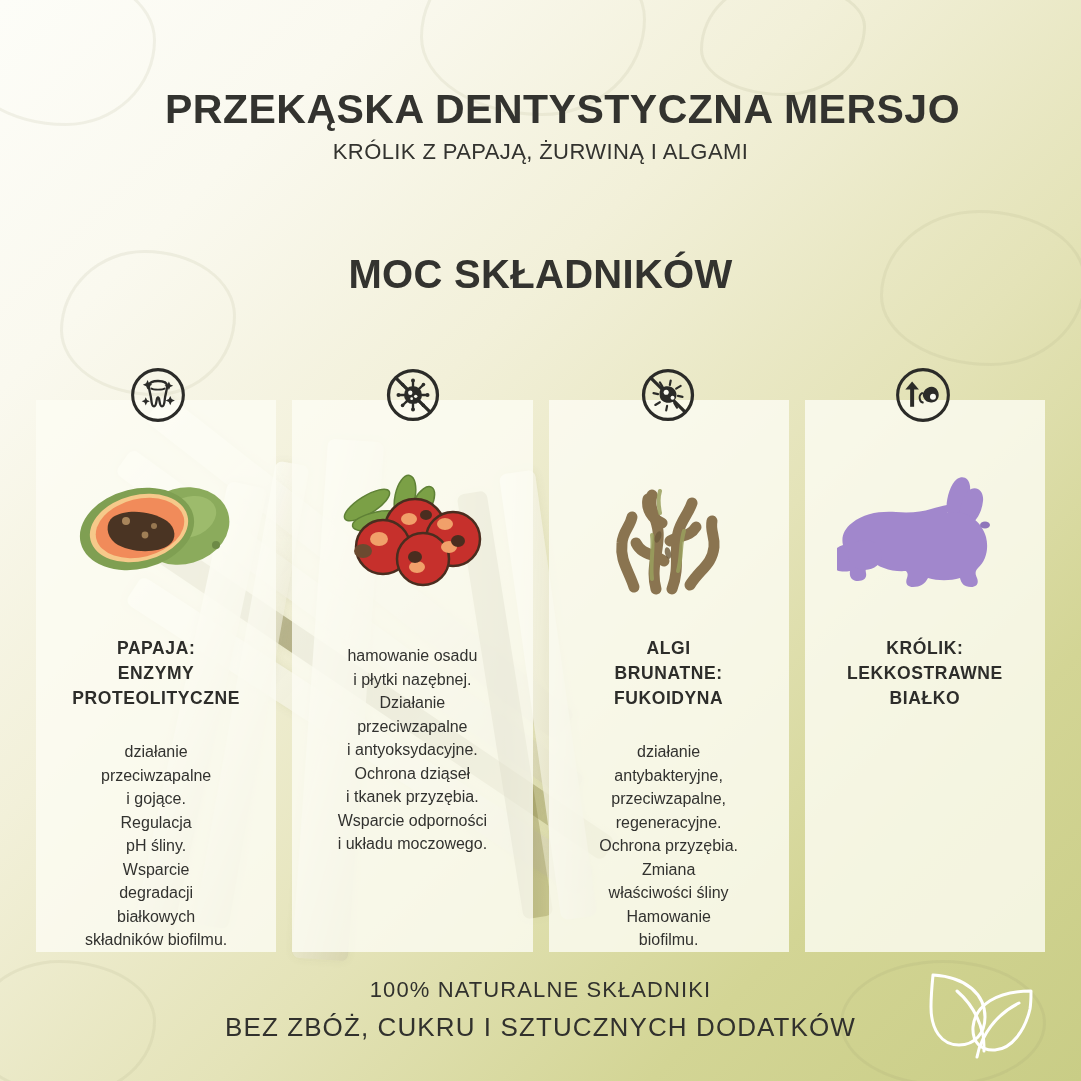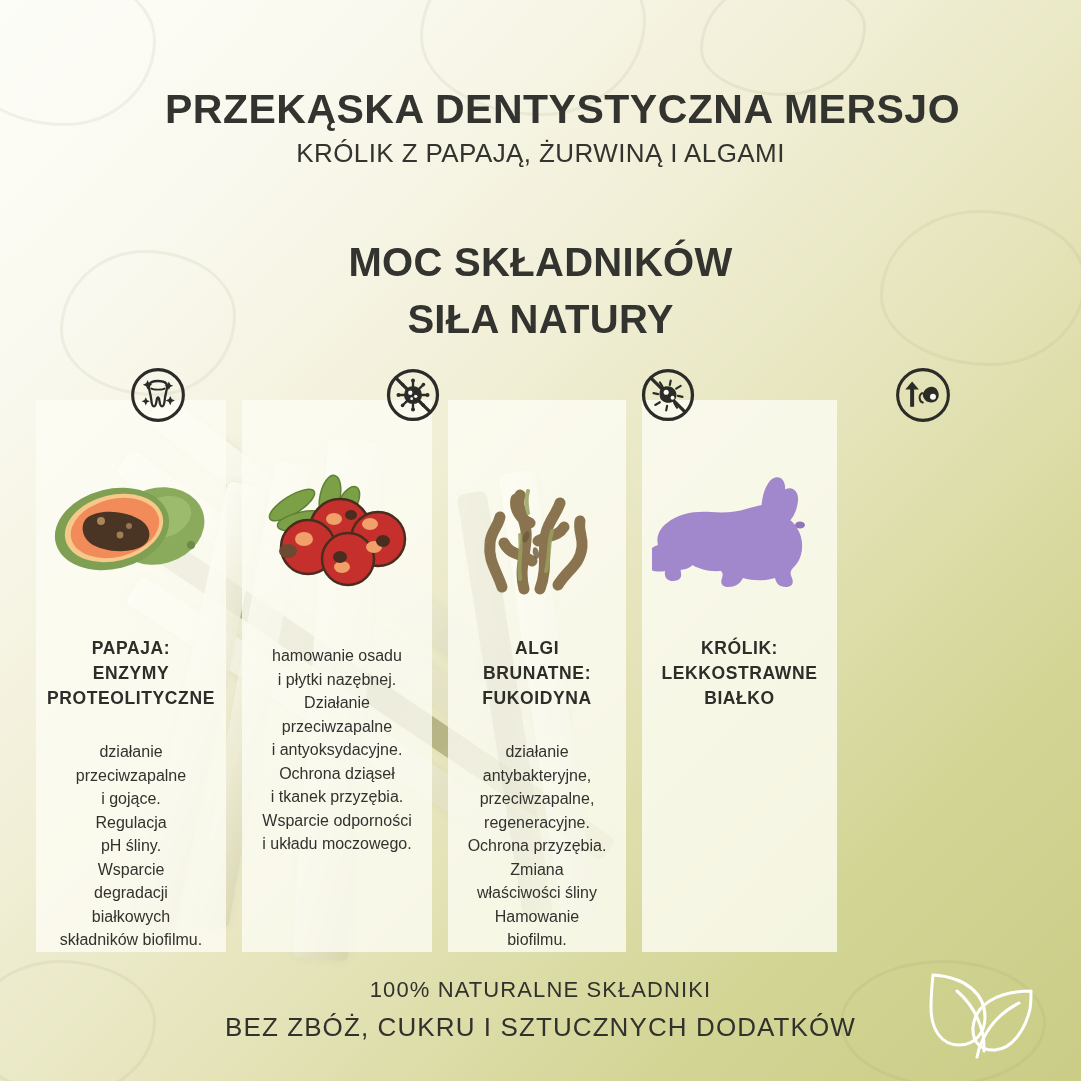--- a/index.html
+++ b/index.html
@@ -20,45 +20,45 @@
 
   
   .head-wrap{position:absolute;top:88px;left:0;right:0;text-align:center;z-index:6;}
   .title-main{
     font-size:41px;font-weight:bold;letter-spacing:.5px;
     color:#33332f;line-height:1.05;margin:0;
     font-stretch:condensed;
     padding-left:44px;
   }
   .title-sub{
-    font-size:26px;font-weight:normal;letter-spacing:.4px;
+    font-size:22px;font-weight:normal;letter-spacing:.4px;
     color:#33332f;margin:9px 0 0 0;line-height:1.05;
   }
   .head2-wrap{position:absolute;top:232px;left:0;right:0;text-align:center;z-index:6;}
   .head2{
     font-size:40px;font-weight:bold;color:#33332f;line-height:1.32;
-    letter-spacing:.3px;margin:4px;
+    letter-spacing:.3px;margin:16px;
   }
 
   
   .photo{
     position:absolute;left:60px;top:520px;width:700px;height:420px;z-index:3;
     pointer-events:none;opacity:.85;
   }
   .stick{
     position:absolute;border-radius:7px;
     background:linear-gradient(100deg,rgba(255,255,250,.92),rgba(236,234,214,.85) 55%,rgba(208,204,170,.8));
     box-shadow:0 0 8px rgba(180,180,140,.25);
   }
   .stick.dark{
     background:linear-gradient(100deg,rgba(120,113,43,.82),rgba(86,80,25,.85) 50%,rgba(146,140,70,.7));
   }
 
   
-  .cards{position:absolute;top:400px;left:36px;width:801px;height:552px;z-index:5;
+  .cards{position:absolute;top:400px;left:36px;width:1009px;height:552px;z-index:5;
          display:flex;gap:16px;}
   .card{
     position:relative;flex:1 1 0;
     background:rgba(252,252,244,.80);
     display:flex;flex-direction:column;align-items:center;
     padding:0 10px;box-sizing:border-box;
   }
   .card .art{height:170px;width:100%;display:flex;align-items:center;justify-content:center;margin-top:44px;}
   .card-title{
     font-size:17.5px;font-weight:bold;letter-spacing:.6px;line-height:1.42;
@@ -94,21 +94,20 @@
   <div class="wm2" style="left:840px;top:960px;width:200px;height:120px;"></div>
   <div class="wm" style="left:-30px;top:960px;width:180px;height:130px;"></div>
 
   <div class="head-wrap">
     <h1 class="title-main">PRZEKĄSKA DENTYSTYCZNA MERSJO</h1>
     <h2 class="title-sub">KRÓLIK Z PAPAJĄ, ŻURWINĄ I ALGAMI</h2>
   </div>
 
   <div class="head2-wrap">
     <div class="head2">MOC SKŁADNIKÓW</div>
-    <div class="head2">SIŁA NATURY</div>
   </div>
 
   <div class="photo">
     <div class="stick" style="left:40px;top:30px;width:520px;height:34px;transform:rotate(38deg);"></div>
     <div class="stick" style="left:10px;top:90px;width:560px;height:30px;transform:rotate(36deg);"></div>
     <div class="stick dark" style="left:0px;top:150px;width:600px;height:26px;transform:rotate(34deg);opacity:.55;"></div>
     <div class="stick" style="left:30px;top:200px;width:540px;height:32px;transform:rotate(33deg);"></div>
     <div class="stick" style="left:120px;top:-40px;width:40px;height:460px;transform:rotate(12deg);"></div>
     <div class="stick" style="left:175px;top:-60px;width:34px;height:470px;transform:rotate(10deg);opacity:.8;"></div>
     <div class="stick dark" style="left:430px;top:-30px;width:30px;height:430px;transform:rotate(-9deg);opacity:.5;"></div>

